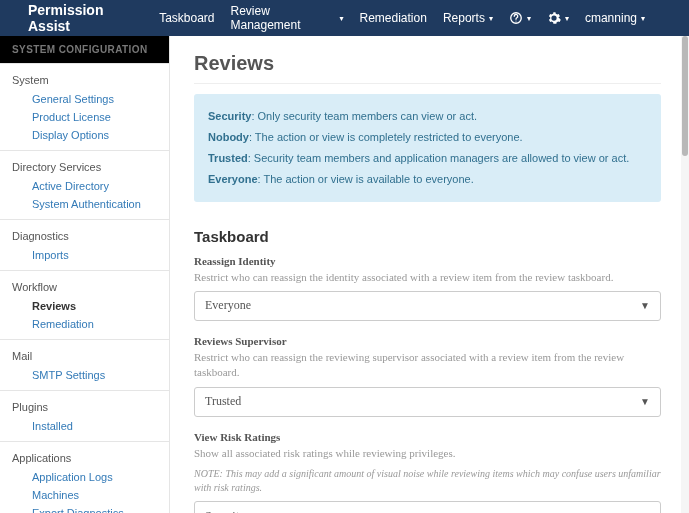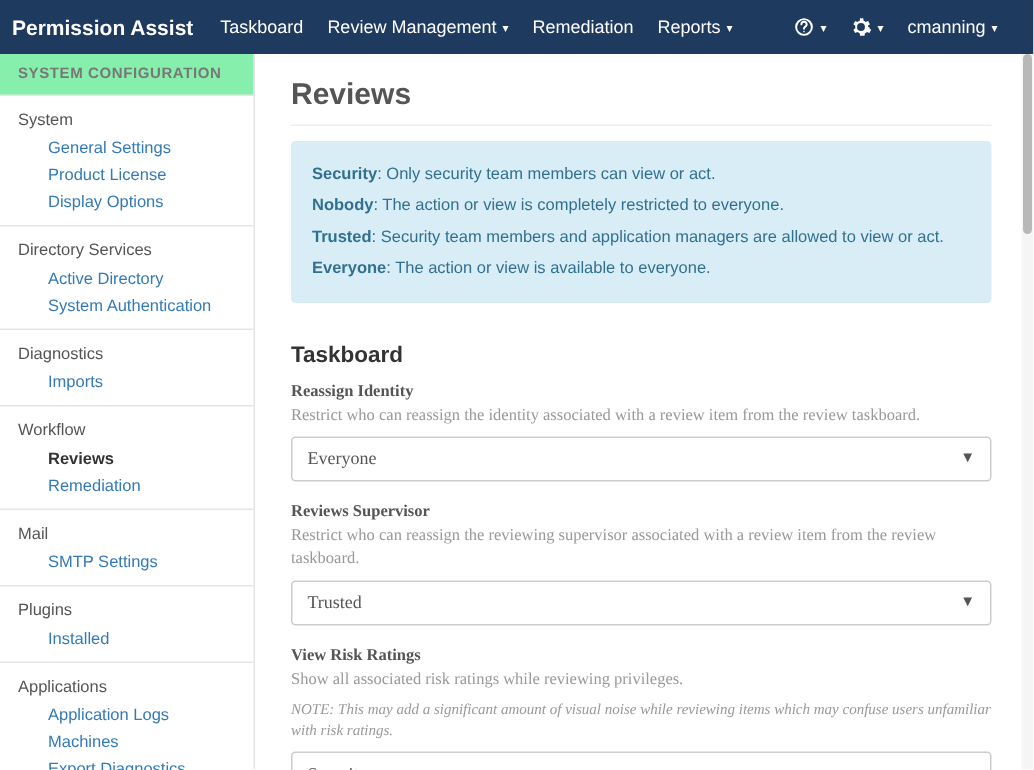--- a/index.html
+++ b/index.html
@@ -1,26 +1,26 @@
 <!DOCTYPE html>
 <html><head>
 <meta charset="utf-8">
 <style>
 * { margin: 0; padding: 0; box-sizing: border-box; }
 body { font-family: "Helvetica Neue", Helvetica, Arial, sans-serif; font-size: 12px; color: #333; background: #fff; }
 .container { width: 689px; height: 513px; overflow: hidden; box-shadow: 0 4px 20px rgba(0,0,0,0.15); position: relative; }
-.topnav { background: #1f3a5f; color: #fff; height: 36px; display: flex; align-items: center; padding: 0 8px; font-size: 12px; }
+.topnav { background: #1f3a5f; color: #fff; height: 36px; display: flex; align-items: center; padding: 0 28px; font-size: 12px; }
 .brand { font-weight: bold; font-size: 14px; margin-right: 18px; }
 .nav-item { margin-right: 16px; color: #fff; cursor: pointer; display: flex; align-items: center; gap: 4px; }
 .nav-spacer { flex: 1; }
 .nav-icon { width: 14px; height: 14px; display: inline-flex; align-items: center; justify-content: center; }
 .caret { font-size: 8px; }
 .body-wrap { display: flex; height: calc(100% - 36px); }
 .sidebar { width: 170px; border-right: 1px solid #e5e5e5; overflow-y: auto; }
-.sidebar-header { background: #86efac; padding: 8px 12px; font-size: 10px; font-weight: 600; color: #777; letter-spacing: 0.4px; border-bottom: 1px solid #e5e5e5; }
+.sidebar-header { background: #000000; padding: 8px 12px; font-size: 10px; font-weight: 600; color: #777; letter-spacing: 0.4px; border-bottom: 1px solid #e5e5e5; }
 .side-group { border-bottom: 1px solid #e5e5e5; padding: 6px 0; }
 .side-group-title { padding: 4px 12px; font-size: 11px; color: #555; }
 .side-link { padding: 3px 12px 3px 32px; font-size: 11px; color: #337ab7; cursor: pointer; }
 .side-link.active { font-weight: 600; color: #333; }
 .main { flex: 1; padding: 16px 28px 16px 24px; overflow-y: auto; position: relative; }
 .main h1 { font-size: 20px; color: #555; font-weight: 600; margin-bottom: 10px; border-bottom: 1px solid #eee; padding-bottom: 8px; }
 .info-box { background: #d9edf7; color: #31708f; padding: 12px 14px; border-radius: 3px; margin-bottom: 26px; font-size: 11px; line-height: 1.9; }
 .info-box .term { font-weight: bold; }
 h2.section { font-size: 15px; font-weight: bold; color: #333; margin-bottom: 10px; }
 .field { margin-bottom: 10px; font-family: Liberation Serif, serif; }

